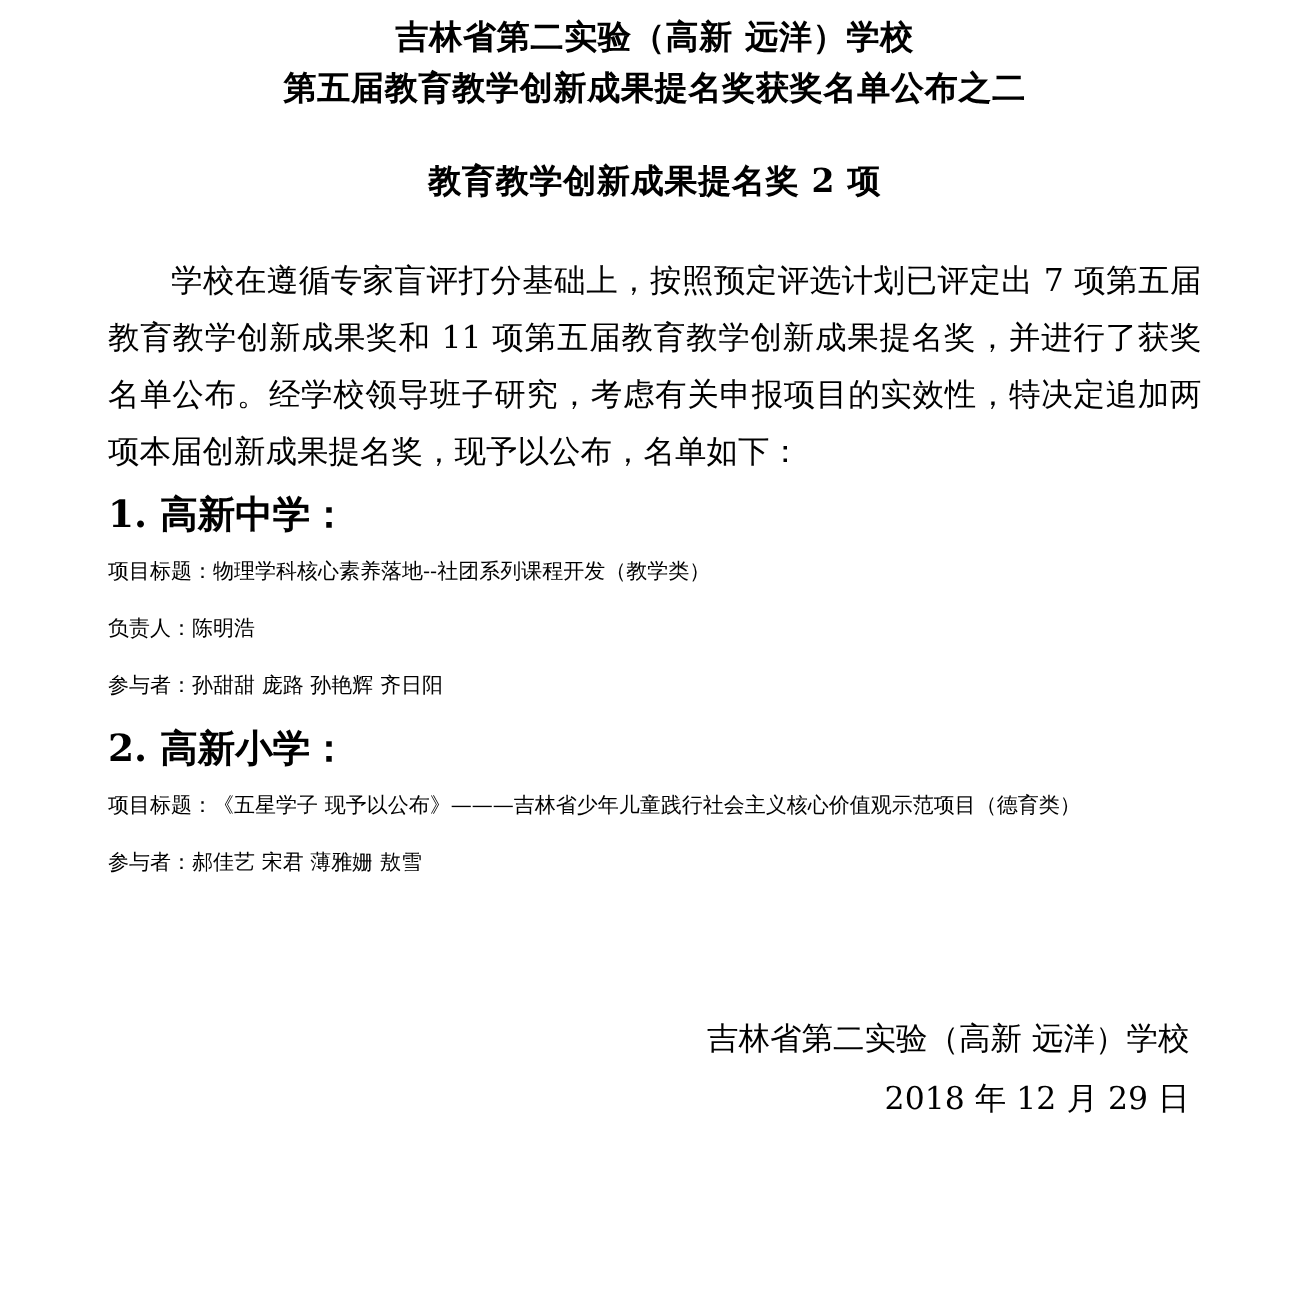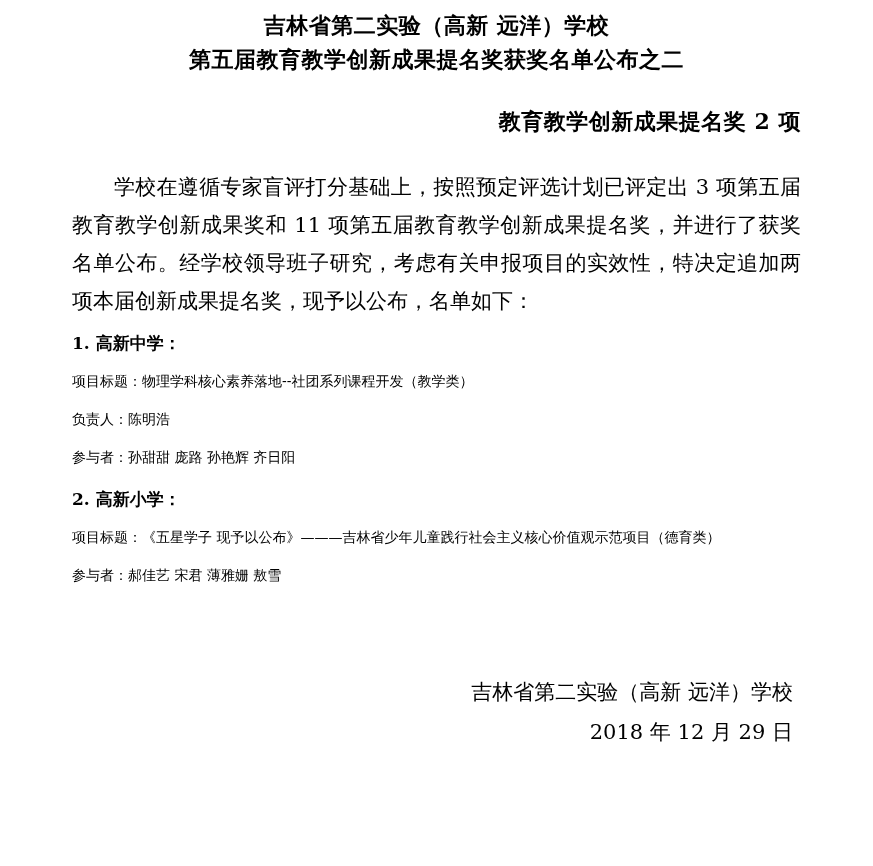--- a/index.html
+++ b/index.html
@@ -22,41 +22,41 @@
     position: relative;
   }
   .doc-title-line {
     text-align: center;
     font-weight: bold;
     font-size: 22px;
     line-height: 34px;
     letter-spacing: 0.5px;
   }
   .doc-subtitle {
-    text-align: right;
+    text-align: center;
     font-weight: bold;
     font-size: 22px;
     line-height: 34px;
     margin-top: 28px;
     letter-spacing: 0.5px;
   }
   .body-block {
     margin-top: 30px;
   }
   .para {
     font-size: 21px;
     line-height: 38px;
     text-align: justify;
     text-justify: inter-ideograph;
   }
   .para.indent {
     text-indent: 2em;
   }
   .section-head {
-    font-size: 17px;
+    font-size: 25px;
     line-height: 38px;
     font-weight: bold;
     margin-top: 4px;
   }
   .item-line {
     font-size: 14px;
     line-height: 38px;
   }
   .item-line.wrap {
     text-align: justify;
@@ -76,21 +76,21 @@
 
 <div class="page">
 
   <div class="doc-title-line">吉林省第二实验（高新 远洋）学校</div>
   <div class="doc-title-line">第五届教育教学创新成果提名奖获奖名单公布之二</div>
 
   <div class="doc-subtitle">教育教学创新成果提名奖 2 项</div>
 
   <div class="body-block">
 
-    <div class="para indent">学校在遵循专家盲评打分基础上，按照预定评选计划已评定出 3 项第五届教育教学创新成果奖和 11 项第五届教育教学创新成果提名奖，并进行了获奖名单公布。经学校领导班子研究，考虑有关申报项目的实效性，特决定追加两项本届创新成果提名奖，现予以公布，名单如下：</div>
+    <div class="para indent">学校在遵循专家盲评打分基础上，按照预定评选计划已评定出 7 项第五届教育教学创新成果奖和 11 项第五届教育教学创新成果提名奖，并进行了获奖名单公布。经学校领导班子研究，考虑有关申报项目的实效性，特决定追加两项本届创新成果提名奖，现予以公布，名单如下：</div>
 
     <div class="section">
       <div class="section-head">1. 高新中学：</div>
       <div class="item-line wrap">项目标题：物理学科核心素养落地--社团系列课程开发（教学类）</div>
       <div class="item-line">负责人：陈明浩</div>
       <div class="item-line">参与者：孙甜甜  庞路  孙艳辉  齐日阳</div>
     </div>
 
     <div class="section">
       <div class="section-head">2. 高新小学：</div>

